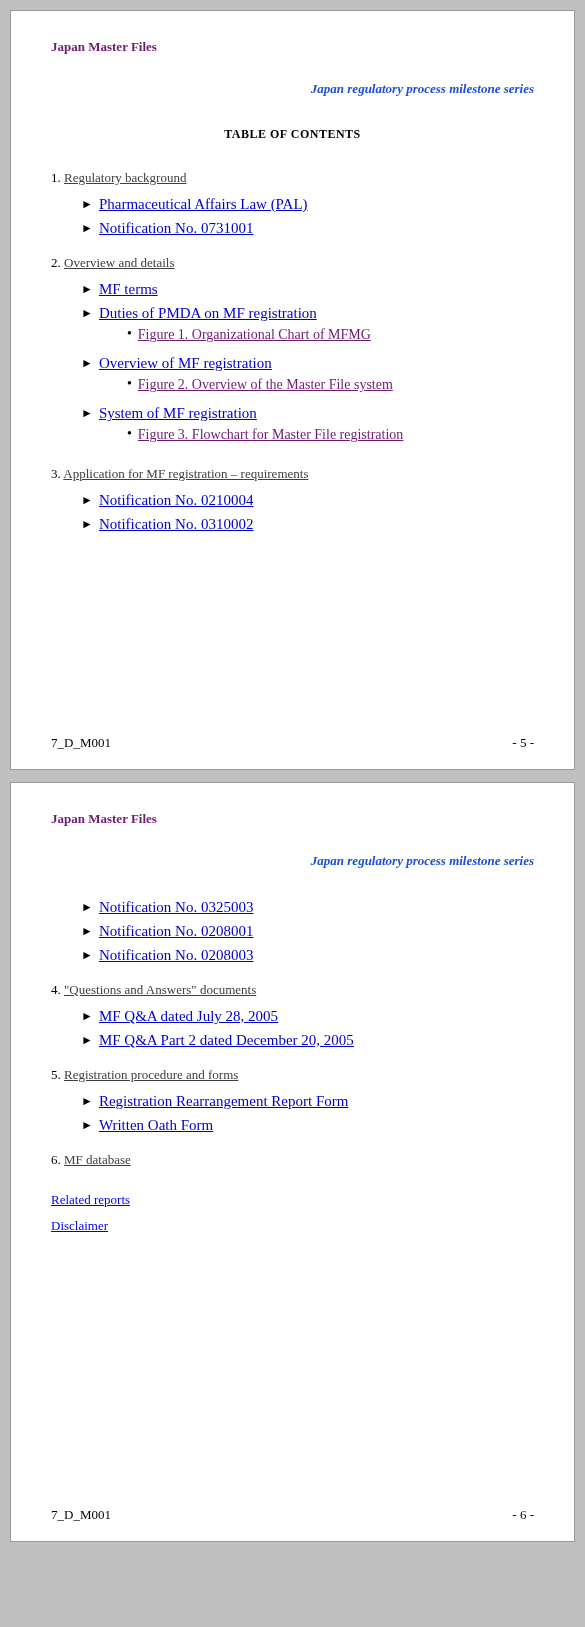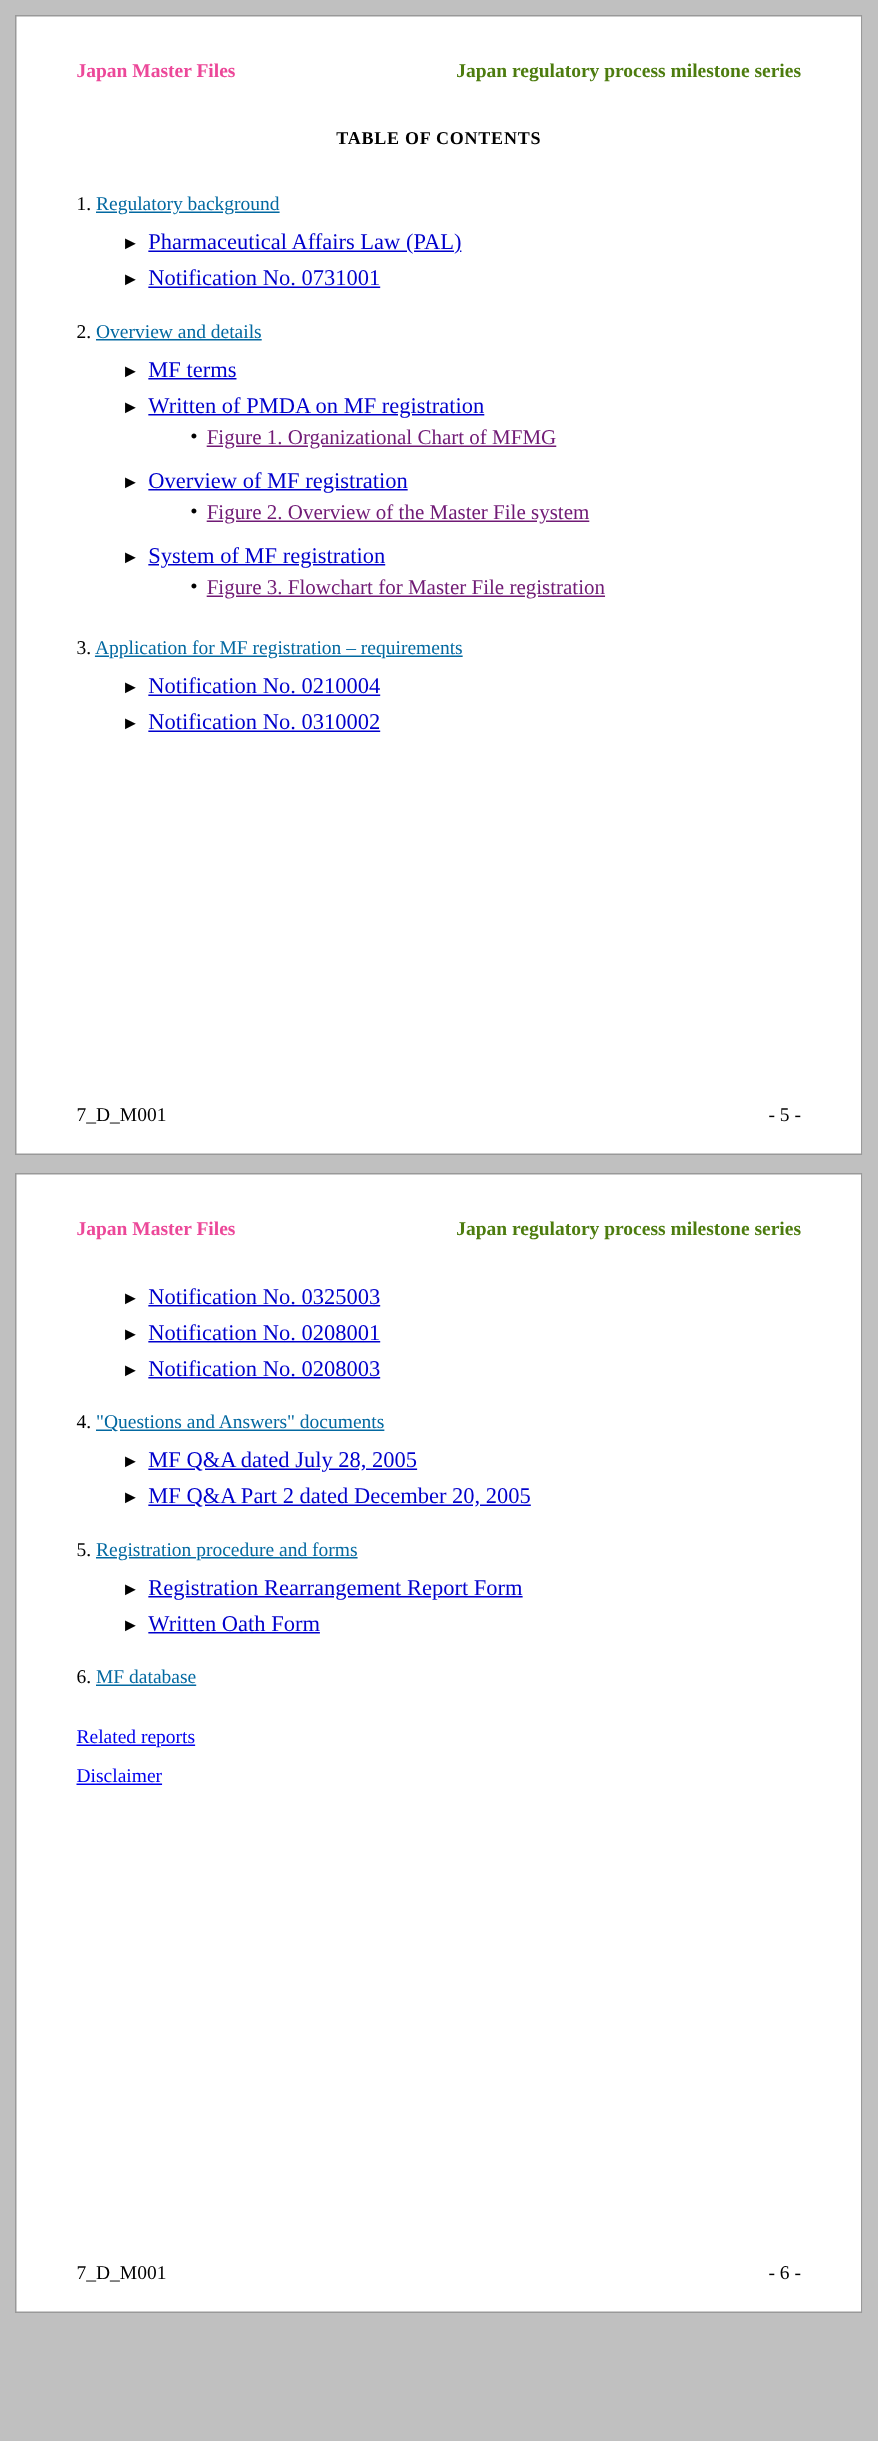--- a/index.html
+++ b/index.html
@@ -21,42 +21,44 @@
     }
     .page-header {
       display: flex;
       justify-content: space-between;
       align-items: flex-start;
       margin-bottom: 30px;
     }
     .header-left {
       font-weight: bold;
       font-size: 13px;
-      color: #ec4899;
+      color: #701a75;
     }
     .header-right {
       font-weight: bold;
       font-size: 13px;
-      color: #4d7c0f;
+      color: #1d4ed8;
+      font-style: italic;
+      margin-top: 42px;
     }
     .toc-title {
       text-align: center;
       font-weight: bold;
       font-size: 12px;
       margin-bottom: 28px;
       letter-spacing: 0.5px;
     }
     .toc-section {
       margin-bottom: 18px;
     }
     .toc-item-level1 {
       margin-bottom: 10px;
     }
     .toc-item-level1 > a {
-      color: #0369a1;
+      color: #404040;
       text-decoration: underline;
       font-size: 13px;
     }
     .toc-item-level1 > span {
       color: #000;
       font-size: 13px;
     }
     .toc-sub-list {
       margin-left: 30px;
       margin-top: 6px;
@@ -149,21 +151,21 @@
       <span>2. </span><a href="#">Overview and details</a>
     </div>
     <div class="toc-sub-list">
       <div class="toc-sub-item">
         <span class="arrow">►</span>
         <a href="#">MF terms</a>
       </div>
       <div class="toc-sub-item">
         <span class="arrow">►</span>
         <div>
-          <a href="#">Written of PMDA on MF registration</a>
+          <a href="#">Duties of PMDA on MF registration</a>
           <div class="bullet-list">
             <div class="bullet-item">
               <span class="bullet">•</span>
               <a href="#">Figure 1. Organizational Chart of MFMG</a>
             </div>
           </div>
         </div>
       </div>
       <div class="toc-sub-item">
         <span class="arrow">►</span>

